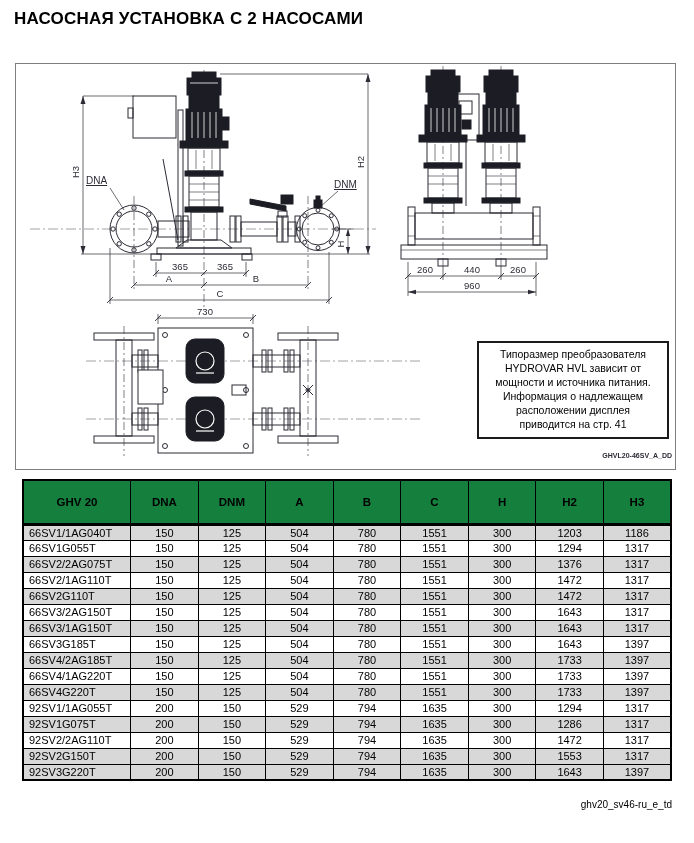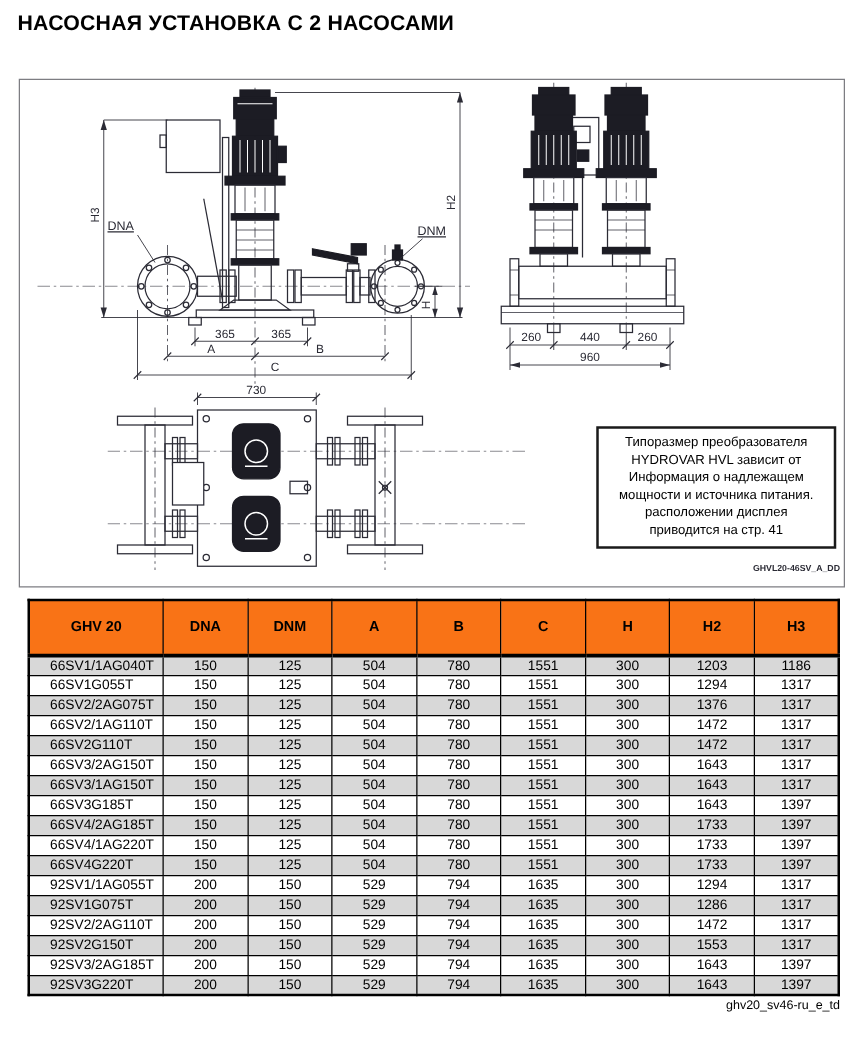--- a/index.html
+++ b/index.html
@@ -15,23 +15,23 @@
   .lbltxt { font-size:10px; text-decoration:underline; }
 
   .notebox { position:absolute; left:461px; top:277px; width:192px; height:98px; border:2px solid #1a1a1a;
              display:flex; flex-direction:column; justify-content:center; text-align:center;
              font-size:10.5px; line-height:1.32; padding:4px; }
   .dwgcode { position:absolute; right:3px; top:388px; font-size:7px; font-weight:bold; color:#2b2b35; }
 
   table.spec { position:absolute; left:22px; top:479px; width:650px; border-collapse:collapse; table-layout:fixed;
                border:2px solid #000; font-size:11px; }
   table.spec th { height:44px; font-size:11.5px; font-weight:bold; text-align:center; vertical-align:middle;
-                  border:1px solid #000; border-bottom:3px solid #000; background:#f97316; }
+                  border:1px solid #000; border-bottom:3px solid #000; background:#15803d; }
   table.spec td { height:16px; padding:0 2px; text-align:center; vertical-align:middle; border:1px solid #000; }
-  table.spec td.model { text-align:left; padding-left:16px; }
+  table.spec td.model { text-align:left; padding-left:5px; }
   table.spec tr.shaded td { background:#d8d8d8; }
 
   .footnote { position:absolute; left:55px; top:810px; font-size:10px; line-height:1.3; }
   .doccode  { position:absolute; right:22px; top:799px; font-size:10px; }
 
   .dk { fill:#1c1c24; stroke:#1c1c24; }
   .ln { fill:none; stroke:#2b2b35; stroke-width:1; }
   .lnthin { fill:none; stroke:#2b2b35; stroke-width:0.6; }
   .cl { fill:none; stroke:#8a8a90; stroke-width:0.8; stroke-dasharray:10 3 2 3; }
   .clb { fill:none; stroke:#2b2b35; stroke-width:0.6; stroke-dasharray:8 3 2 3; }
@@ -335,22 +335,22 @@
         <line x1="110" y1="125" x2="128" y2="125" stroke="#ffffff" stroke-width="1.2"></line>
       </g>
 
       <rect x="52" y="64" width="25" height="34" fill="#ffffff" stroke="#2b2b35" stroke-width="1"></rect>
       <rect class="ln" x="146" y="79" width="14" height="10"></rect>
     </svg>
 
     <div class="notebox">
       <div>Типоразмер преобразователя</div>
       <div>HYDROVAR HVL зависит от</div>
+      <div>мощности и источника питания.</div>
       <div>Информация о надлежащем</div>
-      <div>мощности и источника питания.</div>
       <div>расположении дисплея</div>
       <div>приводится на стр. 41</div>
     </div>
 
     <div class="dwgcode">GHVL20-46SV_A_DD</div>
   </div>
 
   <table class="spec">
     <colgroup>
       <col style="width:16.6%">
@@ -535,40 +535,29 @@
           <td class="model">92SV2G150T</td>
           <td>200</td>
           <td>150</td>
           <td>529</td>
           <td>794</td>
           <td>1635</td>
           <td>300</td>
           <td>1553</td>
           <td>1317</td>
         </tr>
-        <tr>
-          <td class="model">92SV3/2AG185T</td>
+        <tr class="shaded">
+          <td class="model">92SV3G220T</td>
           <td>200</td>
           <td>150</td>
           <td>529</td>
           <td>794</td>
           <td>1635</td>
           <td>300</td>
           <td>1643</td>
           <td>1397</td>
         </tr>
-        <tr class="shaded">
-          <td class="model">92SV3G220T</td>
-          <td>200</td>
-          <td>150</td>
-          <td>529</td>
-          <td>794</td>
-          <td>1635</td>
-          <td>300</td>
-          <td>1643</td>
-          <td>1397</td>
-        </tr>
       </tbody>
   </table>
 
   <div class="doccode">ghv20_sv46-ru_e_td</div>
 
 </div>
 
 </body></html>

